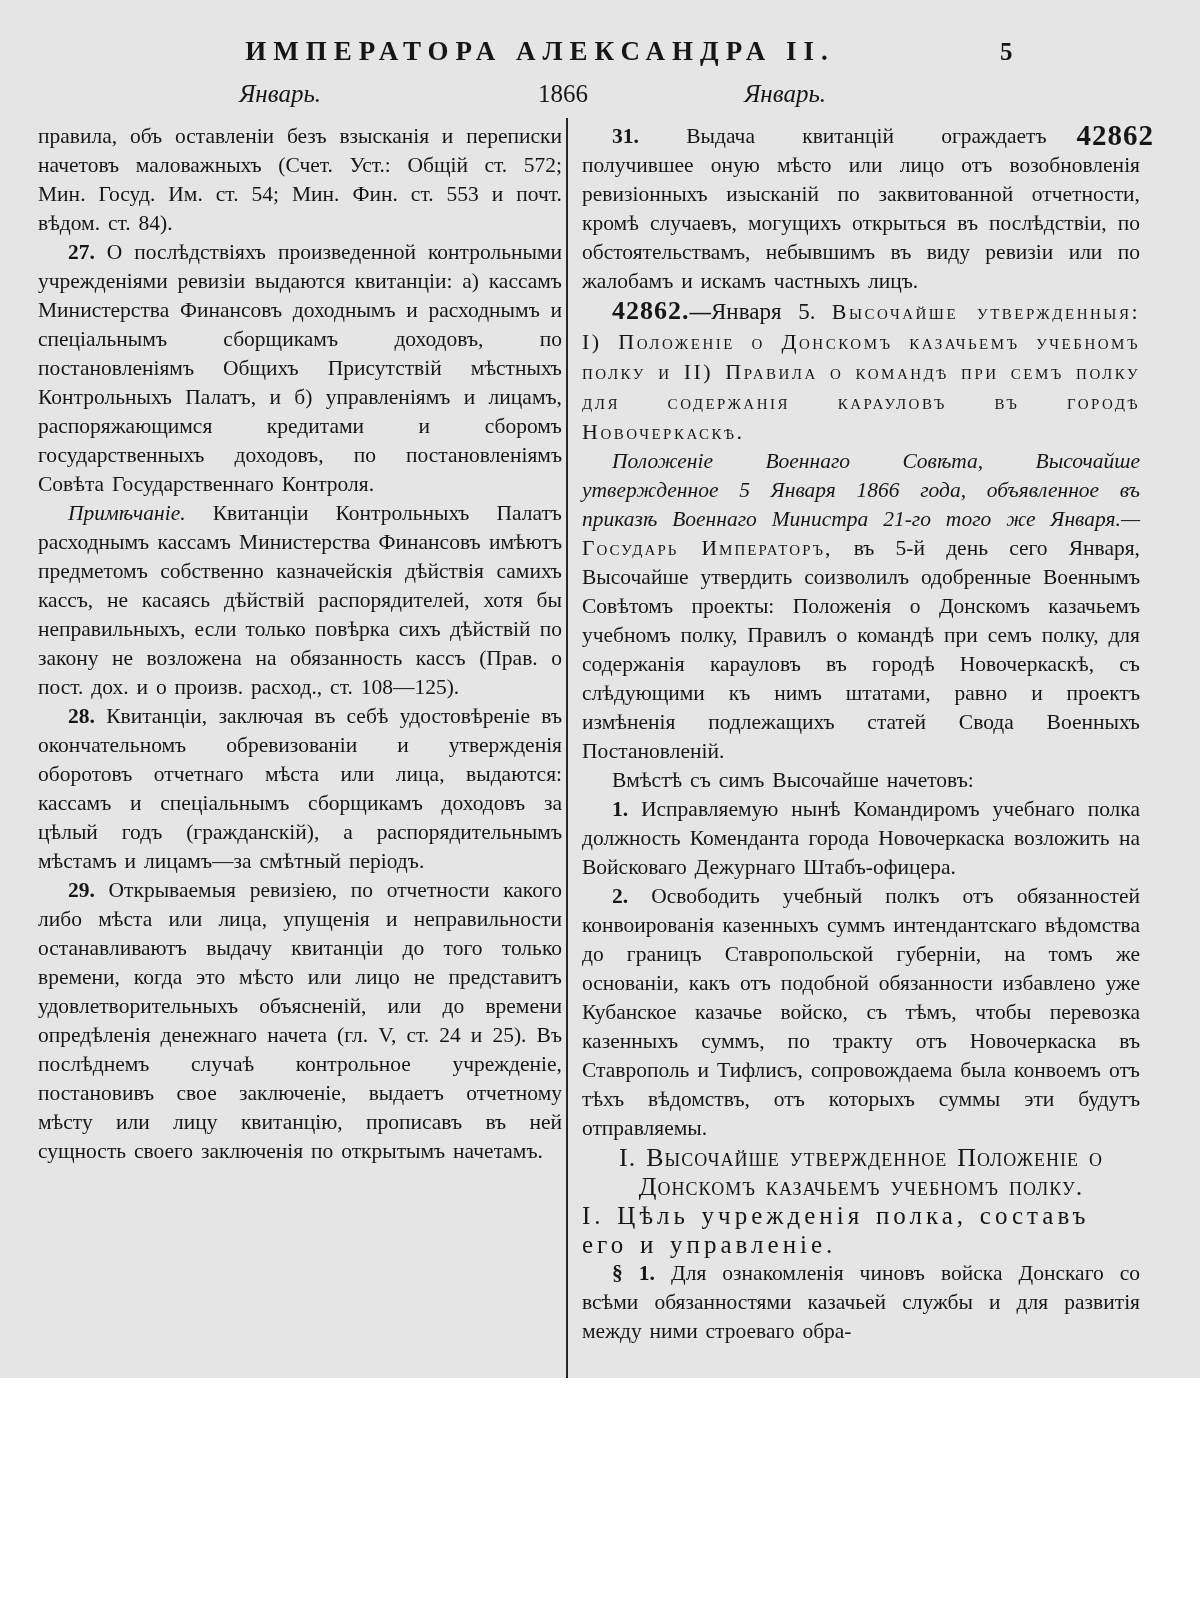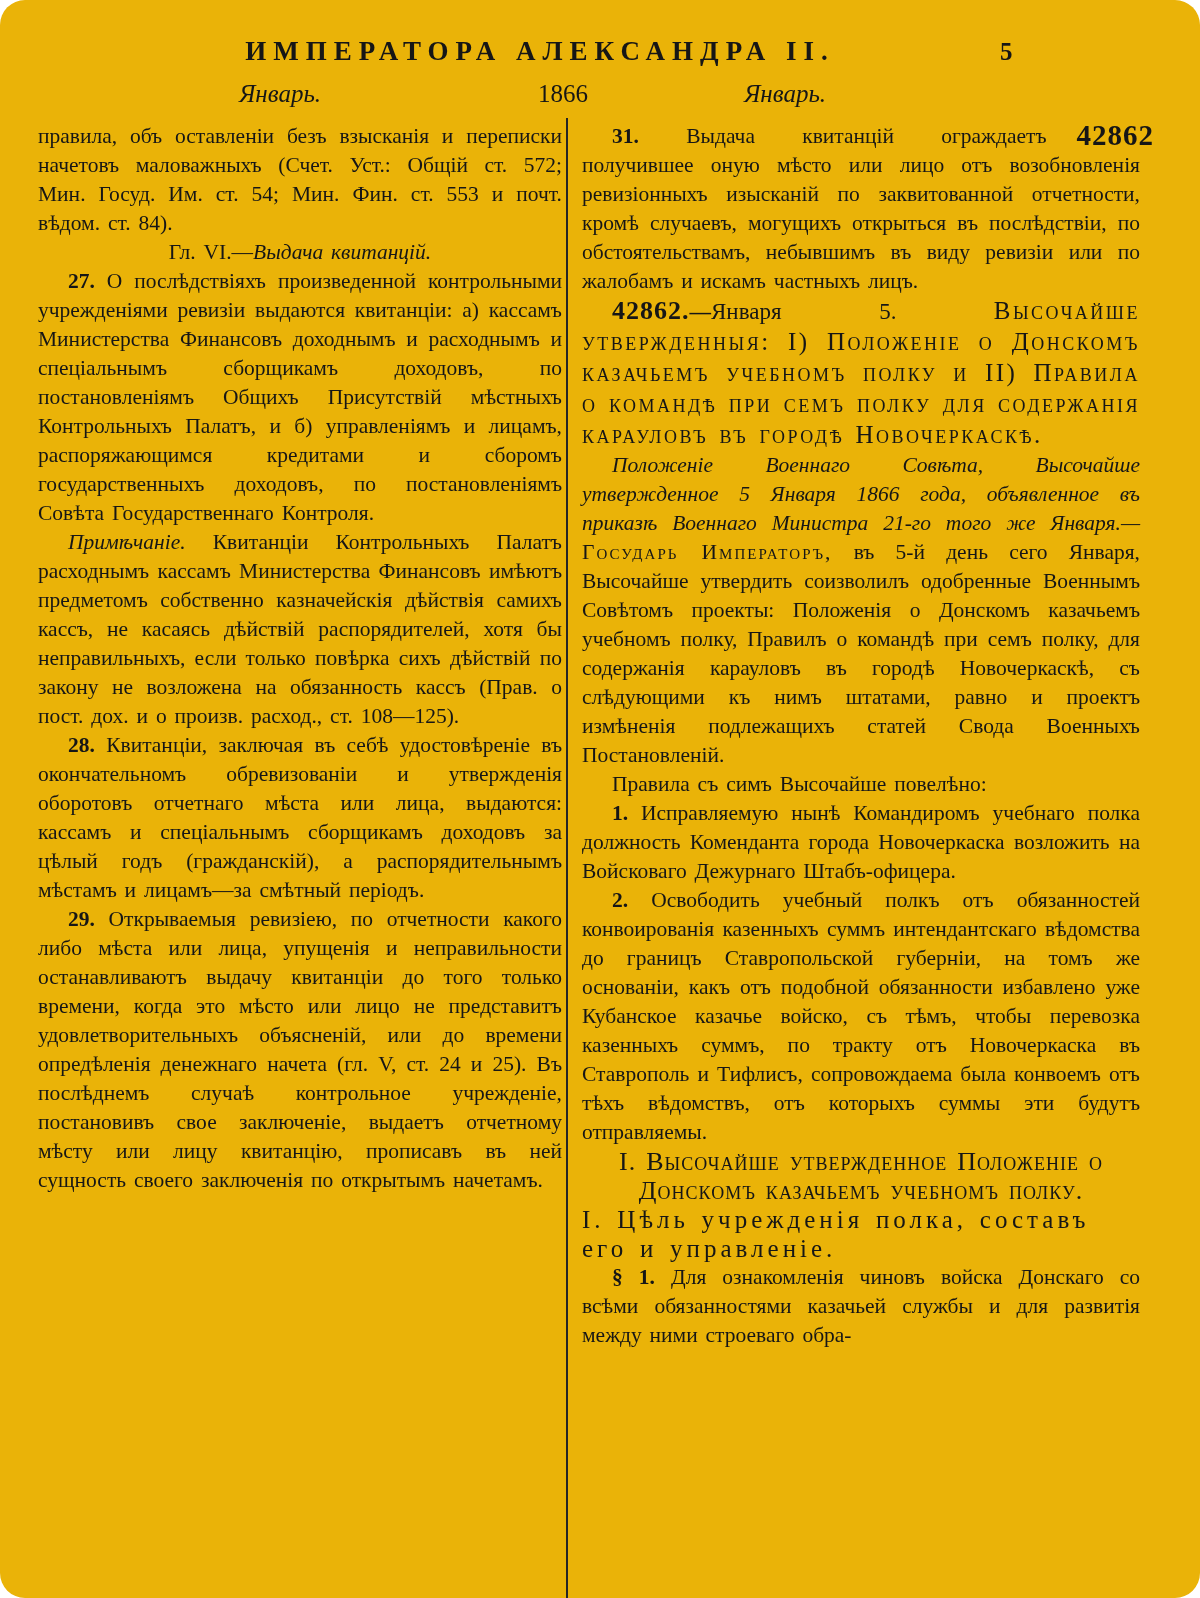--- a/index.html
+++ b/index.html
@@ -3,26 +3,25 @@
 <meta charset="utf-8">
 <style>
   html, body {
     margin: 0;
     padding: 0;
     background: #ffffff;
   }
   .page {
     position: relative;
     width: 1200px;
-    height: 1598px;
-    background: #eab308;
+    height: 1378px;
+    background: #e5e5e5;
     color: #161616;
     font-family: "Liberation Serif", "DejaVu Serif", serif;
     overflow: hidden;
-    border-radius: 25px;
   }
   
   .running-head {
     position: absolute;
     top: 36px;
     left: 0;
     width: 1080px;
     text-align: center;
     font-size: 27px;
     font-weight: bold;
@@ -111,21 +110,21 @@
     font-weight: bold;
     font-size: 26px;
     letter-spacing: 1px;
     margin-top: 44px;
   }
   .act-dash { font-weight: bold; }
   .act-date { font-size: 23px; }
   .act-title {
     font-variant: small-caps;
     letter-spacing: 2.5px;
-    font-size: 25px;
+    font-size: 22px;
   }
   .smallcaps {
     font-variant: small-caps;
     letter-spacing: 2px;
   }
   .caps-heading {
     text-align: center;
     text-indent: 0;
     font-variant: small-caps;
     letter-spacing: 1px;
@@ -150,40 +149,39 @@
   <div class="subhead-year">1866</div>
   <div class="subhead-month-right">Январь.</div>
 
   <div class="column-divider"></div>
 
   <div class="columns">
 
     <div class="col-left">
       <p class="body-par"><span>правила, объ оставленіи безъ взысканія и переписки начетовъ маловажныхъ (Счет. Уст.: Общій ст. 572; Мин. Госуд. Им. ст. 54; Мин. Фин. ст. 553 и почт. вѣдом. ст. 84).</span></p>
 
-      <p class="chapter-heading"><span class="ch-prefix">Гл. VI.—</span><span class="ch-title">Выдача квитанцій.</span></p>
 
       <p class="body-par indent"><span class="art-num">27.</span> <span>О послѣдствіяхъ произведенной контрольными учрежденіями ревизіи выдаются квитанціи: а) кассамъ Министерства Финансовъ доходнымъ и расходнымъ и спеціальнымъ сборщикамъ доходовъ, по постановленіямъ Общихъ Присутствій мѣстныхъ Контрольныхъ Палатъ, и б) управленіямъ и лицамъ, распоряжающимся кредитами и сборомъ государственныхъ доходовъ, по постановленіямъ Совѣта Государственнаго Контроля.</span></p>
 
       <p class="body-par indent"><span class="italic">Примѣчаніе.</span> <span>Квитанціи Контрольныхъ Палатъ расходнымъ кассамъ Министерства Финансовъ имѣютъ предметомъ собственно казначейскія дѣйствія самихъ кассъ, не касаясь дѣйствій распорядителей, хотя бы неправильныхъ, если только повѣрка сихъ дѣйствій по закону не возложена на обязанность кассъ (Прав. о пост. дох. и о произв. расход., ст. 108—125).</span></p>
 
       <p class="body-par indent"><span class="art-num">28.</span> <span>Квитанціи, заключая въ себѣ удостовѣреніе въ окончательномъ обревизованіи и утвержденія оборотовъ отчетнаго мѣста или лица, выдаются: кассамъ и спеціальнымъ сборщикамъ доходовъ за цѣлый годъ (гражданскій), а распорядительнымъ мѣстамъ и лицамъ—за смѣтный періодъ.</span></p>
 
       <p class="body-par indent"><span class="art-num">29.</span> <span>Открываемыя ревизіею, по отчетности какого либо мѣста или лица, упущенія и неправильности останавливаютъ выдачу квитанціи до того только времени, когда это мѣсто или лицо не представитъ удовлетворительныхъ объясненій, или до времени опредѣленія денежнаго начета (гл. V, ст. 24 и 25). Въ послѣднемъ случаѣ контрольное учрежденіе, постановивъ свое заключеніе, выдаетъ отчетному мѣсту или лицу квитанцію, прописавъ въ ней сущность своего заключенія по открытымъ начетамъ.</span></p>
 
     </div>
 
     <div class="col-right">
       <p class="body-par indent"><span class="margin-act-number">42862</span><span class="art-num">31.</span> <span>Выдача квитанцій ограждаетъ получившее оную мѣсто или лицо отъ возобновленія ревизіонныхъ изысканій по заквитованной отчетности, кромѣ случаевъ, могущихъ открыться въ послѣдствіи, по обстоятельствамъ, небывшимъ въ виду ревизіи или по жалобамъ и искамъ частныхъ лицъ.</span></p>
 
       <p class="body-par indent"><span class="act-number">42862.</span><span class="act-dash">—</span><span class="act-date">Января 5.</span> <span class="act-title">Высочайше утвержденныя: I) Положеніе о Донскомъ казачьемъ учебномъ полку и II) Правила о командѣ при семъ полку для содержанія карауловъ въ городѣ Новочеркаскѣ.</span></p>
 
       <p class="body-par indent"><span class="italic">Положеніе Военнаго Совѣта, Высочайше утвержденное 5 Января 1866 года, объявленное въ приказѣ Военнаго Министра 21-го того же Января.—</span><span class="smallcaps">Государь Императоръ,</span> <span>въ 5-й день сего Января, Высочайше утвердить соизволилъ одобренные Военнымъ Совѣтомъ проекты: Положенія о Донскомъ казачьемъ учебномъ полку, Правилъ о командѣ при семъ полку, для содержанія карауловъ въ городѣ Новочеркаскѣ, съ слѣдующими къ нимъ штатами, равно и проектъ измѣненія подлежащихъ статей Свода Военныхъ Постановленій.</span></p>
 
-      <p class="body-par indent"><span>Правила съ симъ Высочайше повелѣно:</span></p>
+      <p class="body-par indent"><span>Вмѣстѣ съ симъ Высочайше начетовъ:</span></p>
 
       <p class="body-par indent"><span class="art-num">1.</span> <span>Исправляемую нынѣ Командиромъ учебнаго полка должность Коменданта города Новочеркаска возложить на Войсковаго Дежурнаго Штабъ-офицера.</span></p>
 
       <p class="body-par indent"><span class="art-num">2.</span> <span>Освободить учебный полкъ отъ обязанностей конвоированія казенныхъ суммъ интендантскаго вѣдомства до границъ Ставропольской губерніи, на томъ же основаніи, какъ отъ подобной обязанности избавлено уже Кубанское казачье войско, съ тѣмъ, чтобы перевозка казенныхъ суммъ, по тракту отъ Новочеркаска въ Ставрополь и Тифлисъ, сопровождаема была конвоемъ отъ тѣхъ вѣдомствъ, отъ которыхъ суммы эти будутъ отправляемы.</span></p>
 
       <p class="caps-heading"><span>I. Высочайше утвержденное Положеніе о Донскомъ казачьемъ учебномъ полку.</span></p>
 
       <p class="spaced-heading"><span>I. Цѣль учрежденія полка, составъ его и управленіе.</span></p>
 
       <p class="body-par indent"><span class="art-num">§ 1.</span> <span>Для ознакомленія чиновъ войска Донскаго со всѣми обязанностями казачьей службы и для развитія между ними строеваго обра-</span></p>

